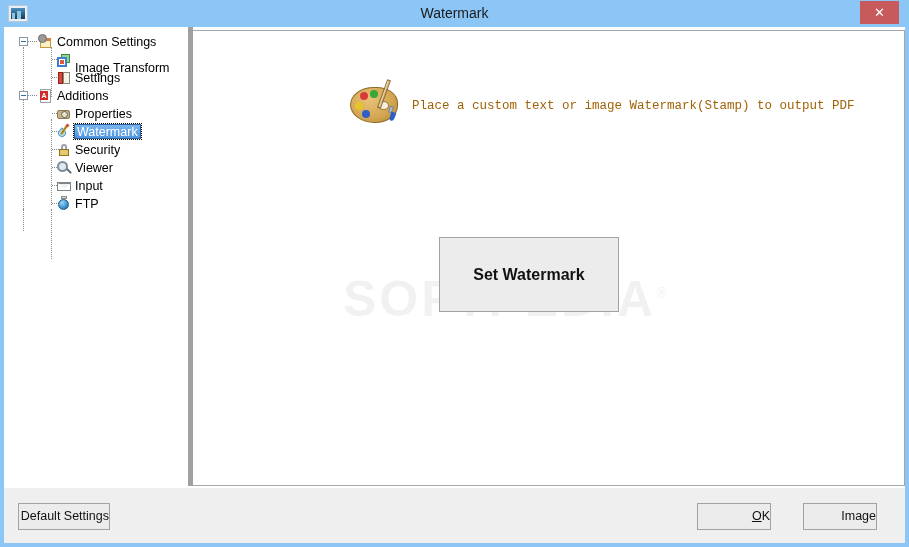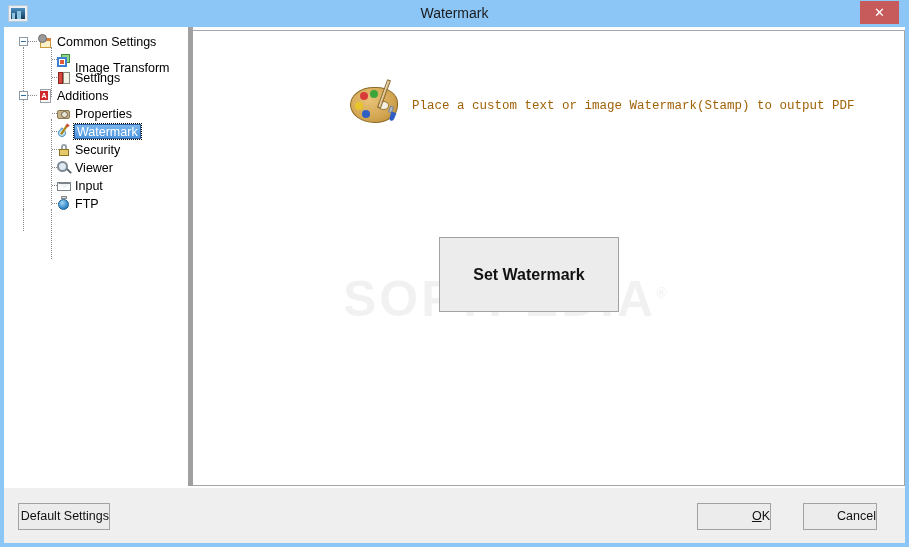--- a/index.html
+++ b/index.html
@@ -678,17 +678,17 @@
         <span>SOFTPEDIA</span><sup>®</sup>
       </div>
 
       <div class="set-wm-btn">Set Watermark</div>
 
     </div>
 
     <div class="footer">
       <div class="btn btn-default">Default Settings</div>
       <div class="btn btn-ok"><u>O</u><span>K</span></div>
-      <div class="btn btn-cancel">Cancel</div>
+      <div class="btn btn-cancel">Image</div>
     </div>
 
   </div>
 </div>
 
 </body></html>

